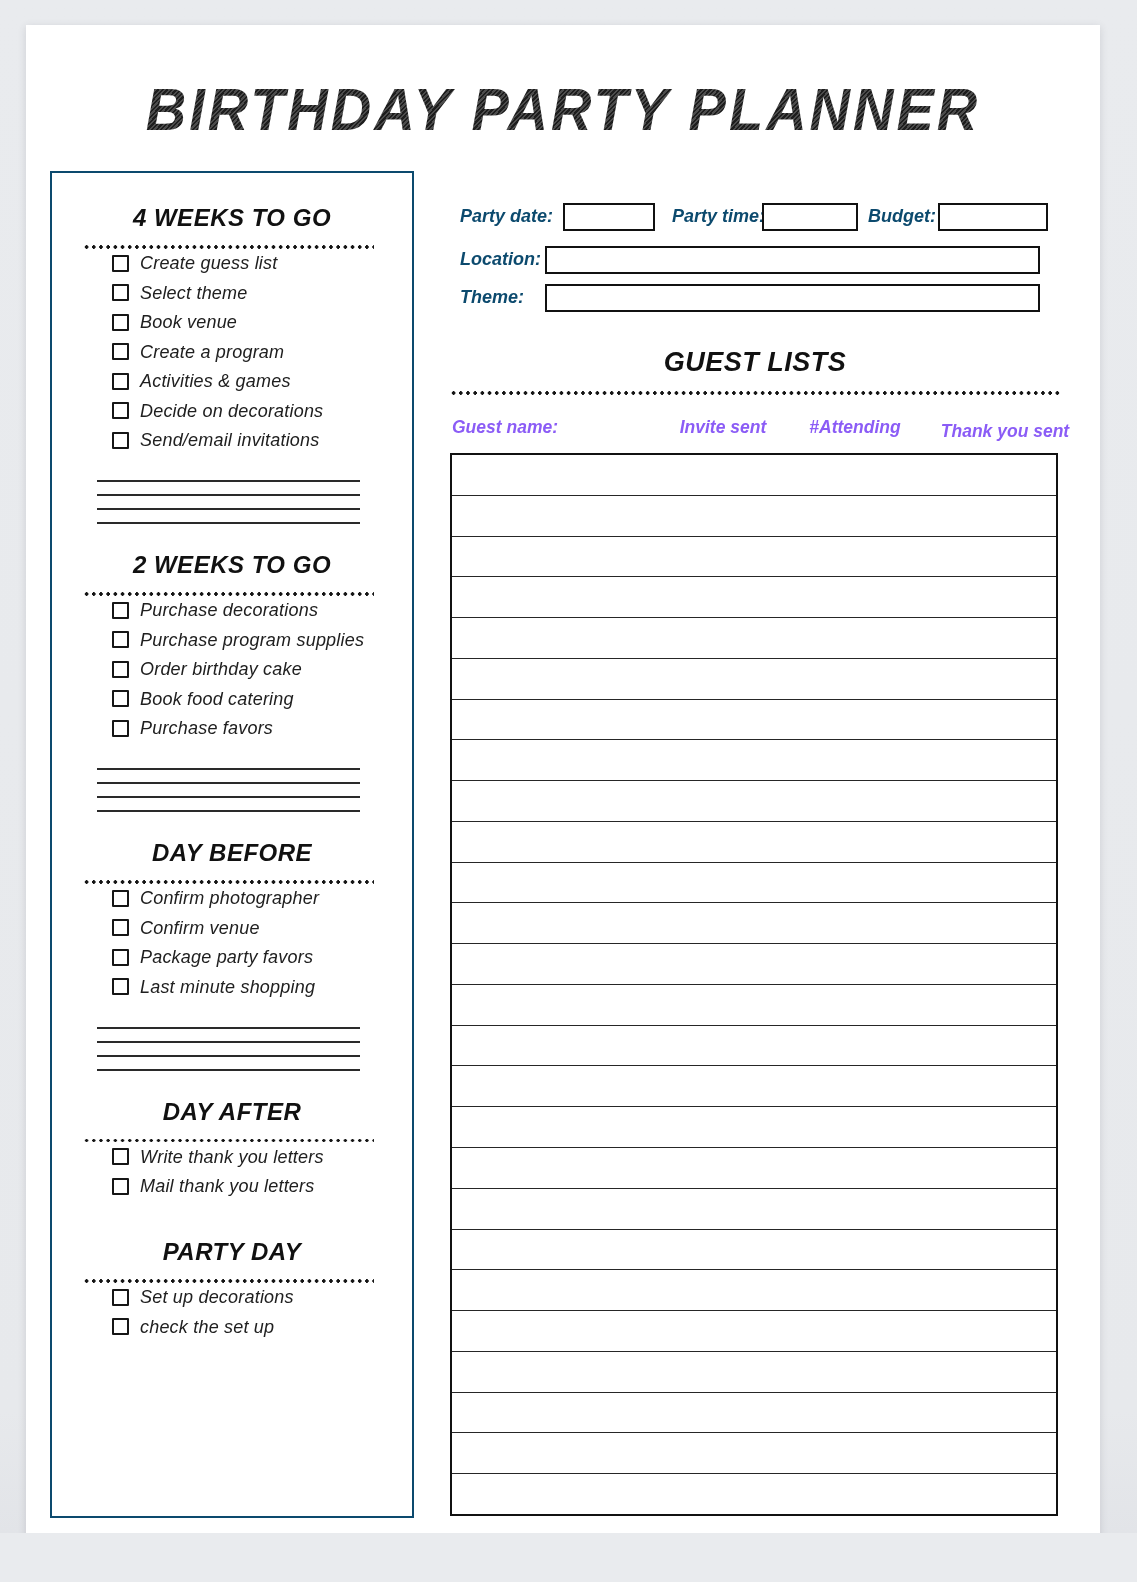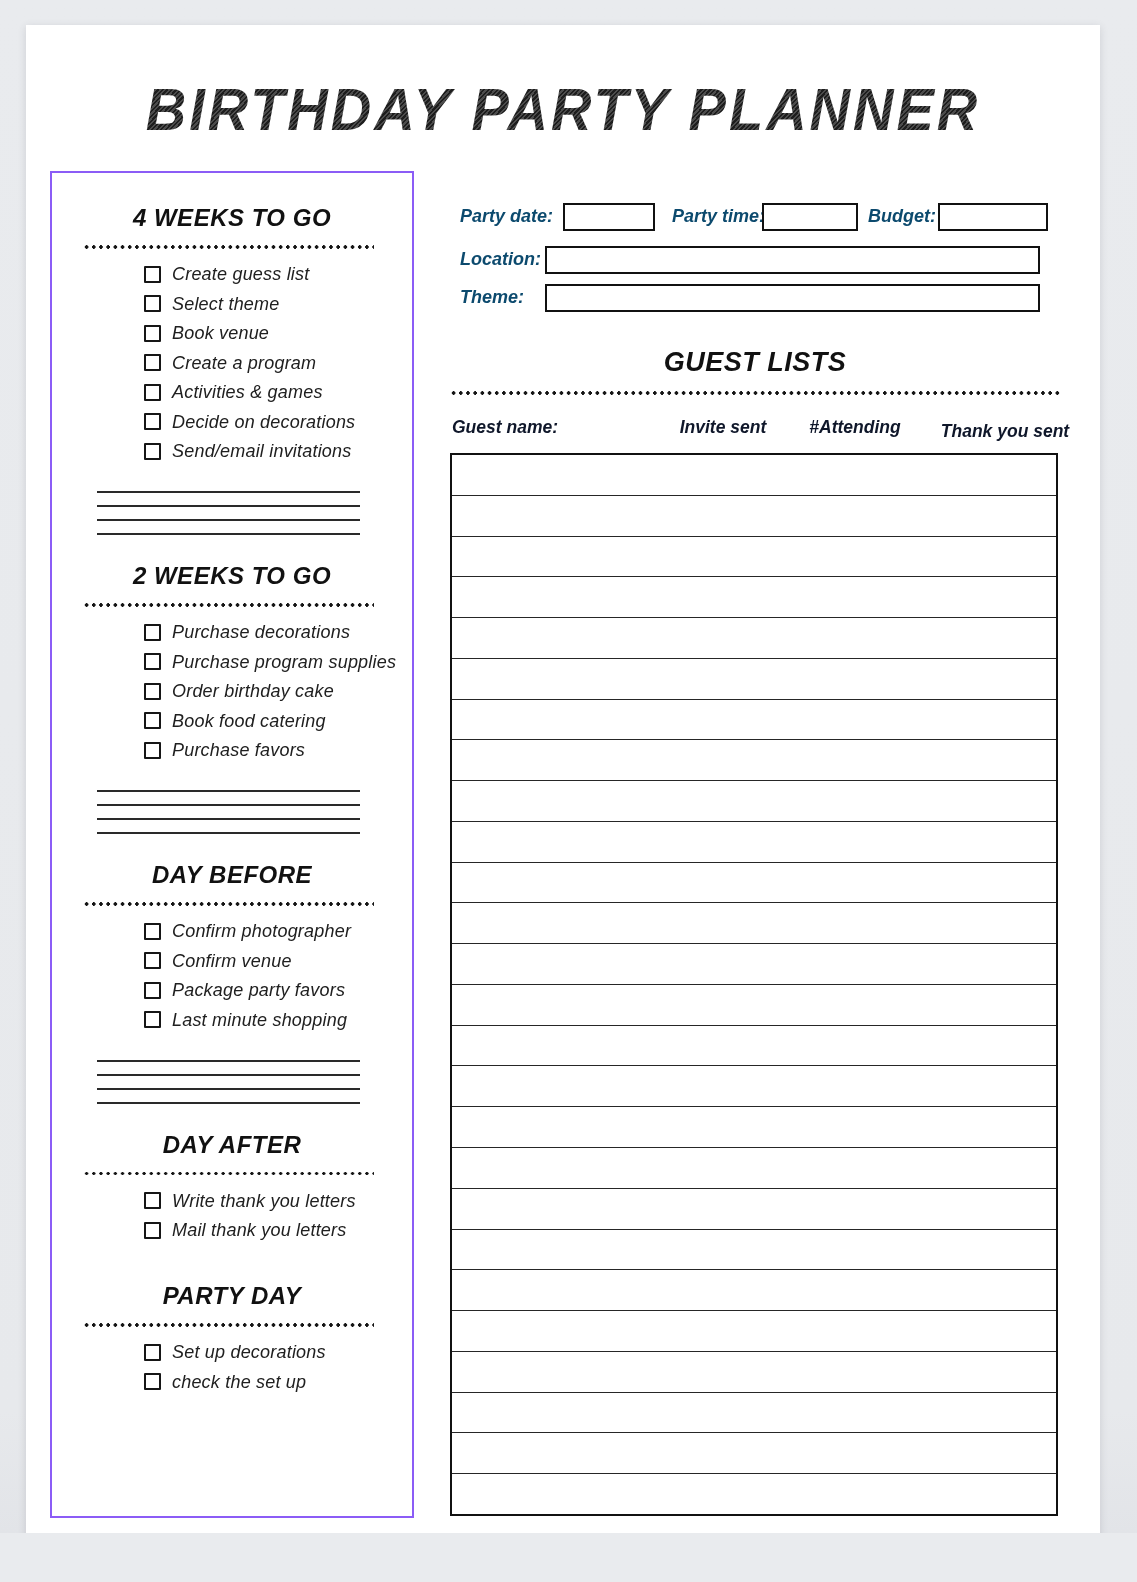--- a/index.html
+++ b/index.html
@@ -21,50 +21,50 @@
   }
   @supports ((-webkit-background-clip: text)) {
     .title {
       background:repeating-linear-gradient(135deg,#1d1d1d 0,#1d1d1d 1.6px,#4c4c4c 1.6px,#4c4c4c 3.2px);
       -webkit-background-clip:text; background-clip:text; color:transparent;
     }
   }
   
   .sidebar {
     position:absolute; left:24px; top:146px; width:364px; height:1347px;
-    border:2px solid #8b5cf6; background:#fff; padding-top:30px;
+    border:2px solid #0c4a6e; background:#fff; padding-top:30px;
   }
   .sidebar section { margin:0; }
   .section-heading {
     margin:26px 0 0; text-align:center; font-size:24px; line-height:30px;
     font-weight:700; letter-spacing:.5px; color:#111;
   }
   .sidebar section:first-child .section-heading { margin-top:0; }
   .sidebar section:last-child .section-heading { margin-top:36px; }
   .dotted {
     height:3.5px; margin:12px 38px 0 31px;
     background-image:radial-gradient(circle, #151515 1.55px, transparent 1.85px);
     background-size:7.2px 3.5px; background-repeat:repeat-x; background-position:left center;
   }
-  .items { margin-top:11px;padding-left:32px; }
+  .items { margin-top:0; }
   .item { height:29.5px; display:flex; align-items:center; padding-left:60px; gap:11px; }
   .cbx { width:17px; height:17px; border:2px solid #161616; background:#fff; flex:none; border-radius:1px; }
   .item-label { font-size:18px; line-height:20px; color:#202020; letter-spacing:.2px; }
   .notes { margin:13px 52px 0 45px; }
   .note-line { height:14px; border-bottom:2px solid #2a2a2a; }
   
   .flabel { position:absolute; font-size:18px; font-weight:700; line-height:27px; color:#0c4a6e; }
   .fbox { position:absolute; height:28px; border:2px solid #111; background:#fff; }
   
   .guest-heading {
     position:absolute; left:424px; top:322px; width:610px; margin:0;
     text-align:center; font-size:27px; font-weight:700; letter-spacing:.5px; color:#111;
   }
   .guest-dotted { position:absolute; left:424px; top:366px; width:610px; margin:0; }
-  .ghead { position:absolute; top:392px; font-size:17.5px; font-weight:700; color:#0f172a; white-space:nowrap; }
+  .ghead { position:absolute; top:392px; font-size:17.5px; font-weight:700; color:#8b5cf6; white-space:nowrap; }
   .ghead.centered { transform:translateX(-50%);padding-left:40px; }
   .guest-table {
     position:absolute; left:424px; top:428px; width:608px; height:1063px;
     border:2px solid #111; background:#fff; display:flex; flex-direction:column;
   }
   .guest-row { flex:1 1 0; border-top:1.5px solid #262626; }
   .guest-row:first-child { border-top:none; }
 </style>
 </head>
 <body>

